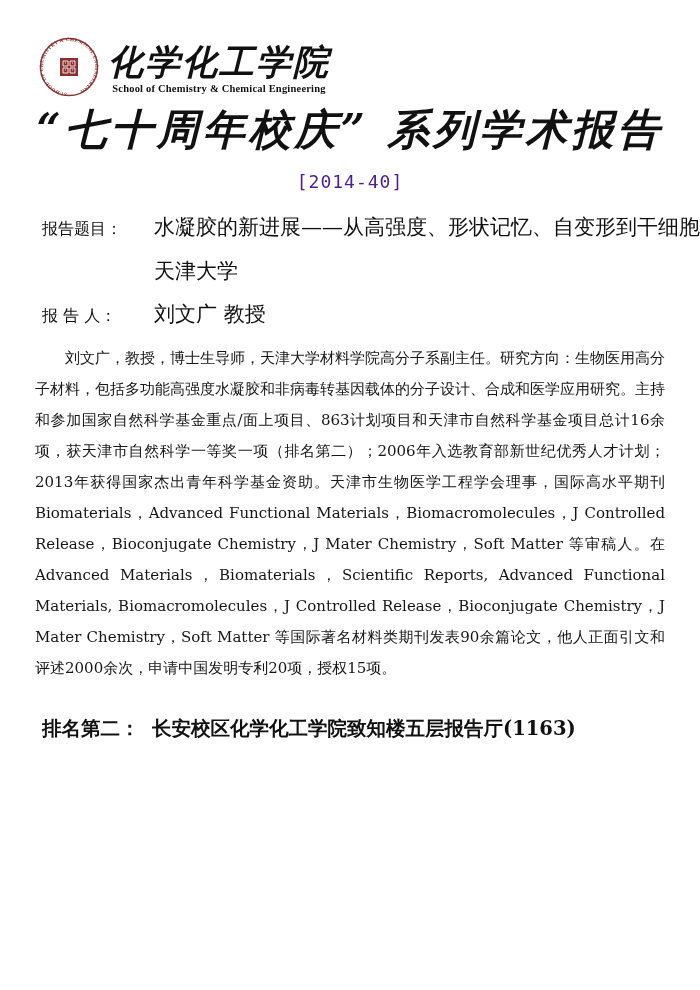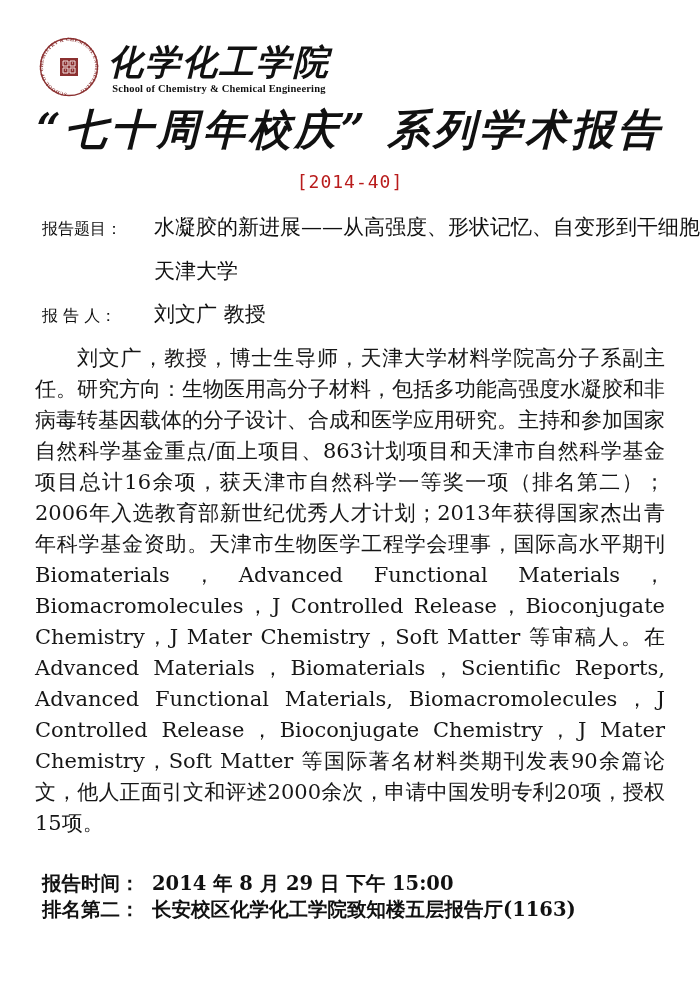--- a/index.html
+++ b/index.html
@@ -44,41 +44,41 @@
     font-style:italic;
     letter-spacing:4px;
     white-space:nowrap;
   }
   .serial{
     text-align:center;
     margin-top:13px;
     font-size:18px;
     letter-spacing:1px;
     font-family:"DejaVu Sans Mono","Liberation Mono",monospace;
-    color:#b91c1c;
+    color:#4c1d95;
   }
   .info{
     margin:14px 35px 0 42px;
     font-size:21px;
   }
   .info-row{
     display:flex;
     align-items:baseline;
     line-height:43px;
   }
   .info-label{
     flex:0 0 112px;
     font-weight:normal;
     font-size:16px;
     white-space:nowrap;
   }
   .info-value{white-space:nowrap;}
   .bio{
     margin:6px 35px 0 35px;
-    font-size:21px;
+    font-size:15px;
     line-height:31px;
     text-align:justify;
     text-indent:2em;
     color:#161616;
   }
   .schedule{
     margin:32px 35px 0 42px;
     font-size:19.5px;
     font-weight:bold;
     line-height:26px;
@@ -129,22 +129,18 @@
     <div class="info-row">
       <span class="info-label">报 告 人：</span>
       <span class="info-value">刘文广  教授</span>
     </div>
   </div>
 
   <div class="bio">刘文广，教授，博士生导师，天津大学材料学院高分子系副主任。研究方向：生物医用高分子材料，包括多功能高强度水凝胶和非病毒转基因载体的分子设计、合成和医学应用研究。主持和参加国家自然科学基金重点/面上项目、863计划项目和天津市自然科学基金项目总计16余项，获天津市自然科学一等奖一项（排名第二）；2006年入选教育部新世纪优秀人才计划；2013年获得国家杰出青年科学基金资助。天津市生物医学工程学会理事，国际高水平期刊 Biomaterials，Advanced Functional Materials，Biomacromolecules，J Controlled Release，Bioconjugate Chemistry，J Mater Chemistry，Soft Matter 等审稿人。在 Advanced Materials，Biomaterials，Scientific Reports, Advanced Functional Materials, Biomacromolecules，J Controlled Release，Bioconjugate Chemistry，J Mater Chemistry，Soft Matter 等国际著名材料类期刊发表90余篇论文，他人正面引文和评述2000余次，申请中国发明专利20项，授权15项。</div>
 
   <div class="schedule">
     <div class="schedule-row">
-      <span class="schedule-label">报告时间：</span>
-      <span class="schedule-value">2014 年 8 月 29 日  下午 15:00</span>
-    </div>
-    <div class="schedule-row">
       <span class="schedule-label">排名第二：</span>
       <span class="schedule-value">长安校区化学化工学院致知楼五层报告厅(1163)</span>
     </div>
   </div>
 
 </div>
 
 </body></html>

